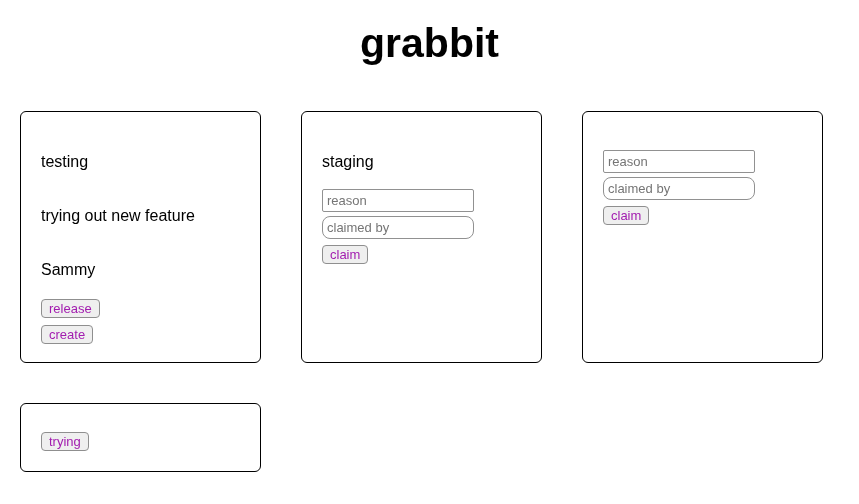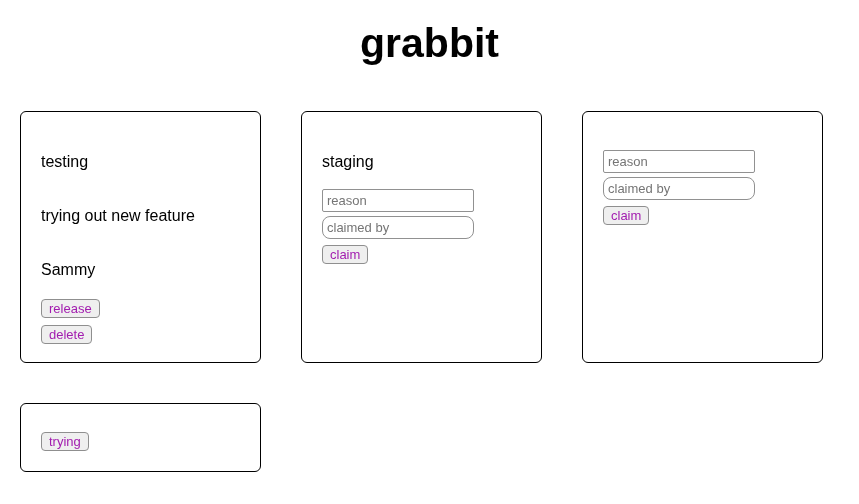--- a/index.html
+++ b/index.html
@@ -90,21 +90,21 @@
 
   <h1 class="app-title">grabbit</h1>
 
   <div class="cards">
 
     <div class="card resource-card">
       <p class="resource-name">testing</p>
       <p class="detail-line">trying out new feature</p>
       <p class="detail-line">Sammy</p>
       <button class="btn release-btn">release</button>
-      <button class="btn delete-btn">delete</button>
+      <button class="btn delete-btn">create</button>
     </div>
 
     <div class="card resource-card">
       <p class="resource-name">staging</p>
       <input type="text" class="text-input first-field" placeholder="reason" style="">
       <input type="text" class="text-input next-field" placeholder="claimed by" style="">
       <button class="btn claim-btn">claim</button>
     </div>
 
     <div class="card resource-card">

